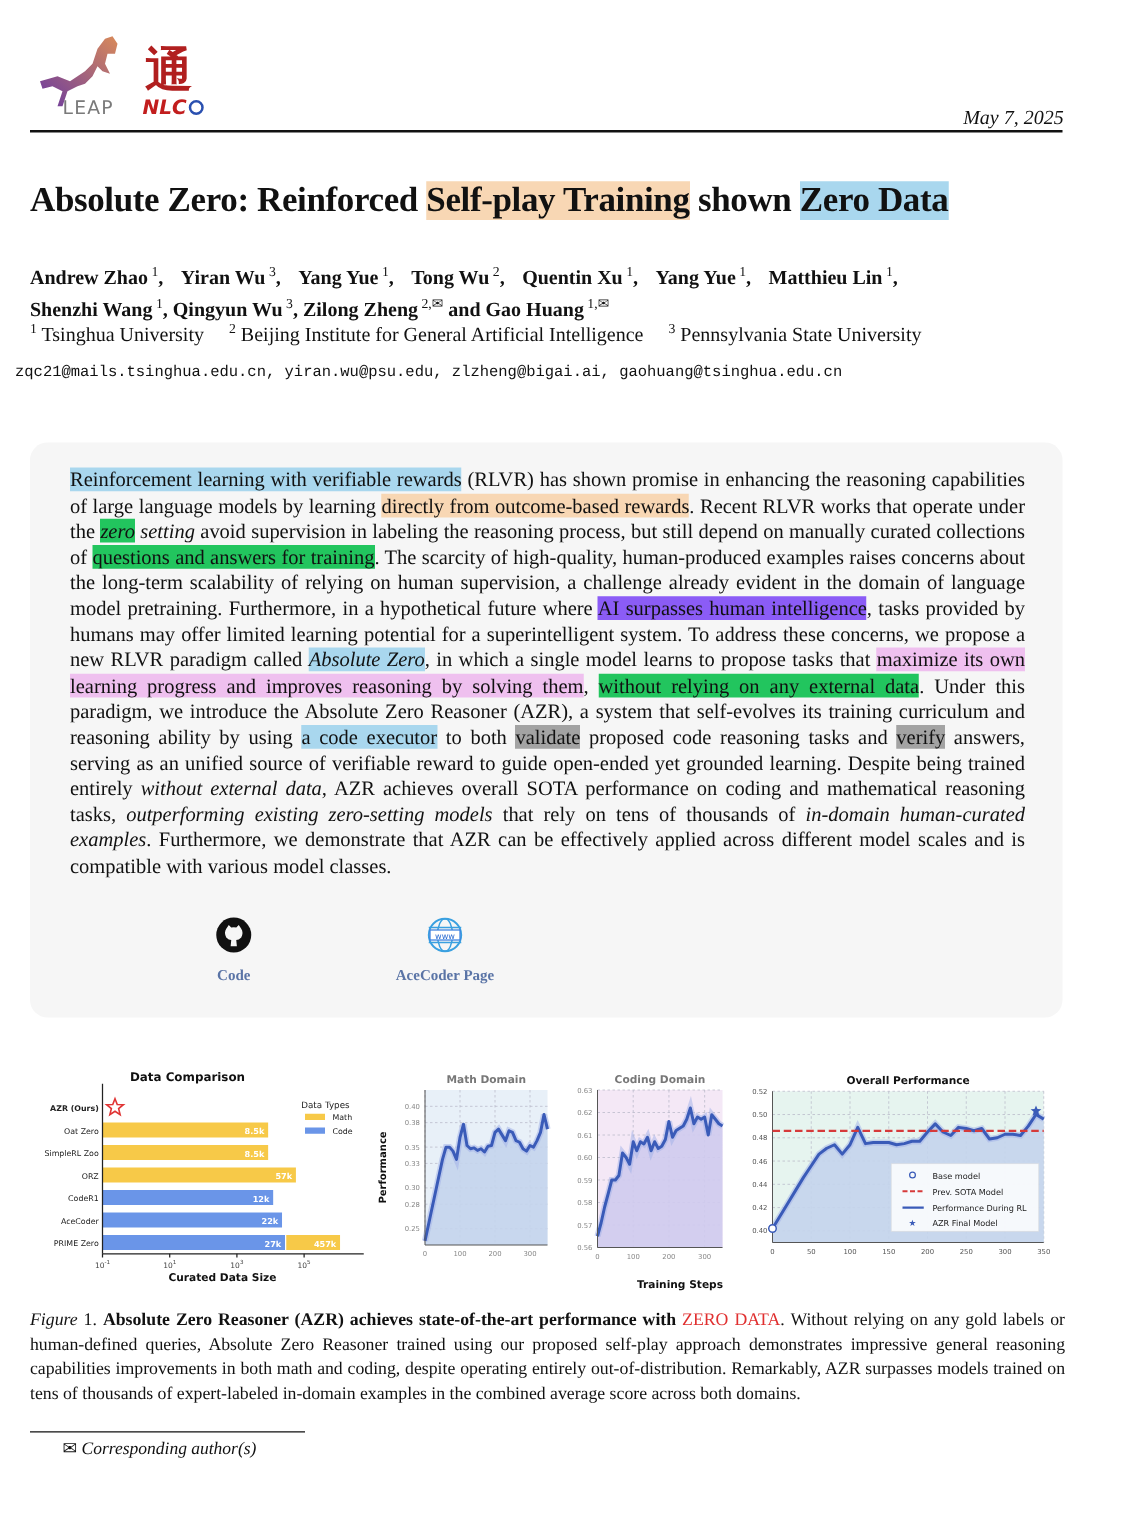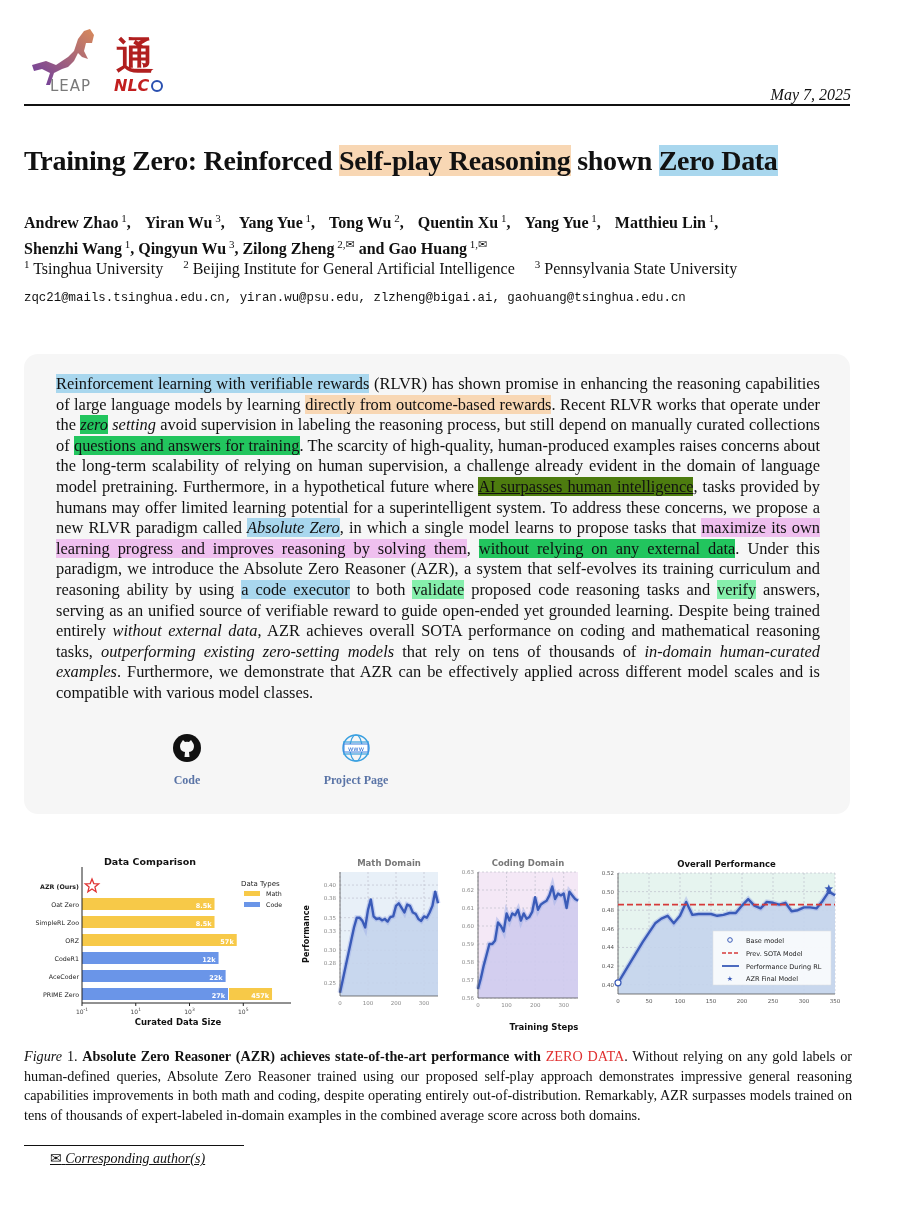--- a/index.html
+++ b/index.html
@@ -6,47 +6,47 @@
   body { width: 905px; height: 1224px; position: relative; overflow: hidden; font-family: "Liberation Serif", serif; color: #111; }
   .abs { position: absolute; }
   
   #logos { left: 24px; top: 25px; width: 210px; height: 70px; }
   #date { right: 54px; top: 86px; font-style: italic; font-size: 16px; margin-left: 18px; }
   #header-rule { left: 24px; top: 104px; width: 826px; height: 2px; background: #111; }
   #title { left: 24px; top: 145px; font-size: 28px; font-weight: bold; letter-spacing: -0.3px; white-space: nowrap; }
   .hl-orange { background: #f8d7b4; }
   .hl-blue { background: #a9d7ee; }
   .hl-red { background: #22c55e; }
-  .hl-purple { background: #4d7c0f; text-decoration: underline; }
+  .hl-purple { background: #8b5cf6; }
   .hl-pink { background: #efc0ef; }
-  .hl-yellow { background: #86efac; }
+  .hl-yellow { background: #a3a3a3; }
   #authors { left: 24px; top: 208px; width: 840px; font-size: 16px; font-weight: bold; line-height: 21px; }
   #authors .a { margin-right: 14px; }
   #authors sup { font-weight: normal; font-size: 11px; }
   #affils { left: 24px; top: 258px; font-size: 16px; white-space: nowrap; }
   #affils .af { margin-right: 20px; }
   #affils sup { font-size: 11px; }
-  #emails { left: 24px; top: 291px; font-family: "Liberation Mono", monospace; font-size: 12.4px; white-space: nowrap; }
+  #emails { left: 12px; top: 291px; font-family: "Liberation Mono", monospace; font-size: 12.4px; white-space: nowrap; }
   
   #abstract-box { left: 24px; top: 354px; width: 826px; height: 460px; background: #f6f6f6; border-radius: 14px; }
   #abstract-text { left: 56px; top: 374px; width: 764px; font-size: 16.4px; line-height: 20.6px; text-align: justify; }
   #abstract-text em { font-style: italic; }
   .links-row { left: 100px; top: 733px; width: 720px; height: 60px; }
   .link-item { position: absolute; top: 0; width: 120px; text-align: center; }
   .link-item .lbl { display: block; margin-top: 10px; font-size: 12px; font-weight: bold; color: #5a74a6; }
   .link-icon { display: block; margin: 0 auto; width: 30px; height: 30px; }
   
   #figure { left: 28px; top: 850px; width: 820px; height: 190px; }
   #figure svg text { font-family: "DejaVu Sans", sans-serif; }
   #caption { left: 24px; top: 1047px; width: 828px; font-size: 14.2px; line-height: 19.5px; text-align: justify; }
   #caption .fig { font-style: italic; }
   #caption .bold { font-weight: bold; }
   #caption .red { color: #e03030; }
   #foot-rule { left: 24px; top: 1145px; width: 220px; height: 1px; background: #111; }
-  #footnote { left: 50px; top: 1150px; font-size: 14px; font-style: italic; text-decoration: underline; }
+  #footnote { left: 50px; top: 1150px; font-size: 14px; font-style: italic; }
 </style>
 </head>
 <body>
 
 <div id="logos" class="abs">
   <svg width="210" height="70" viewBox="0 0 210 70">
     <defs>
       <linearGradient id="hg" x1="0" y1="1" x2="1" y2="0">
         <stop offset="0" stop-color="#6a3aa0"></stop>
           <stop offset="1" stop-color="#d98a5a"></stop>
@@ -56,21 +56,21 @@
     <text x="26" y="66" font-family="DejaVu Sans, sans-serif" font-size="15" fill="#7a7a7a" letter-spacing="1">LEAP</text>
     <text x="92" y="44" font-family="DejaVu Serif, serif" font-size="38" fill="#b11f1f" font-weight="bold">通</text>
     <text x="90" y="66" font-family="DejaVu Sans, sans-serif" font-size="16" fill="#c21e1e" font-weight="bold" font-style="italic">NLC</text>
     <circle cx="133" cy="61" r="5" fill="none" stroke="#2a50b0" stroke-width="2"></circle>
   </svg>
 </div>
 <div id="date" class="abs">May 7, 2025</div>
 <div id="header-rule" class="abs"></div>
 
 <div id="title" class="abs">
-  <span>Training Zero: Reinforced </span><span class="hl-orange">Self-play Reasoning</span><span> shown </span><span class="hl-blue">Zero Data</span>
+  <span>Absolute Zero: Reinforced </span><span class="hl-orange">Self-play Training</span><span> shown </span><span class="hl-blue">Zero Data</span>
 </div>
 
 <div id="authors" class="abs"><span class="a"><span>Andrew Zhao</span><sup> 1</sup>,</span><span class="a"><span>Yiran Wu</span><sup> 3</sup>,</span><span class="a"><span>Yang Yue</span><sup> 1</sup>,</span><span class="a"><span>Tong Wu</span><sup> 2</sup>,</span><span class="a"><span>Quentin Xu</span><sup> 1</sup>,</span><span class="a"><span>Yang Yue</span><sup> 1</sup>,</span><span class="a"><span>Matthieu Lin</span><sup> 1</sup>,</span><br><span class="a" style="margin-right: 4px;"><span>Shenzhi Wang</span><sup> 1</sup>,</span><span class="a" style="margin-right: 4px;"><span>Qingyun Wu</span><sup> 3</sup>,</span><span class="a" style="margin-right: 4px;"><span>Zilong Zheng</span><sup> 2,✉</sup> and</span><span class="a" style="margin-right: 4px;"><span>Gao Huang</span><sup> 1,✉</sup></span></div>
 <div id="affils" class="abs"><span class="af"><sup>1</sup> Tsinghua University</span><span class="af"><sup>2</sup> Beijing Institute for General Artificial Intelligence</span><span class="af"><sup>3</sup> Pennsylvania State University</span></div>
 <div id="emails" class="abs">zqc21@mails.tsinghua.edu.cn, yiran.wu@psu.edu, zlzheng@bigai.ai, gaohuang@tsinghua.edu.cn</div>
 
 <div id="abstract-box" class="abs"></div>
 <div id="abstract-text" class="abs"><span class="hl-blue">Reinforcement learning with verifiable rewards</span><span> (RLVR) has shown promise in enhancing the reasoning capabilities of large language models by learning </span><span class="hl-orange">directly from outcome-based rewards</span><span>. Recent RLVR works that operate under the </span><em class="hl-red">zero</em><em> setting</em><span> avoid supervision in labeling the reasoning process, but still depend on manually curated collections of </span><span class="hl-red">questions and answers for training</span><span>. The scarcity of high-quality, human-produced examples raises concerns about the long-term scalability of relying on human supervision, a challenge already evident in the domain of language model pretraining. Furthermore, in a hypothetical future where </span><span class="hl-purple">AI surpasses human intelligence</span><span>, tasks provided by humans may offer limited learning potential for a superintelligent system. To address these concerns, we propose a new RLVR paradigm called </span><em class="hl-blue">Absolute Zero</em><span>, in which a single model learns to propose tasks that </span><span class="hl-pink">maximize its own learning progress and improves reasoning by solving them</span><span>, </span><span class="hl-red">without relying on any external data</span><span>. Under this paradigm, we introduce the Absolute Zero Reasoner (AZR), a system that self-evolves its training curriculum and reasoning ability by using </span><span class="hl-blue">a code executor</span><span> to both </span><span class="hl-yellow">validate</span><span> proposed code reasoning tasks and </span><span class="hl-yellow">verify</span><span> answers, serving as an unified source of verifiable reward to guide open-ended yet grounded learning. Despite being trained entirely </span><em>without external data</em><span>, AZR achieves overall SOTA performance on coding and mathematical reasoning tasks, </span><em>outperforming existing zero-setting models</em><span> that rely on tens of thousands of </span><em>in-domain human-curated examples</em><span>. Furthermore, we demonstrate that AZR can be effectively applied across different model scales and is compatible with various model classes.</span></div>
 
 <div class="abs links-row">
@@ -83,21 +83,21 @@
   </div>
   <div class="link-item" style="left:196px">
     <svg class="link-icon" viewBox="0 0 30 30">
       <circle cx="15" cy="15" r="13" fill="none" stroke="#3aa0e0" stroke-width="1.5"></circle>
       <ellipse cx="15" cy="15" rx="6" ry="13" fill="none" stroke="#3aa0e0" stroke-width="1.2"></ellipse>
       <line x1="2" y1="9" x2="28" y2="9" stroke="#3aa0e0" stroke-width="1.2"></line>
       <line x1="2" y1="21" x2="28" y2="21" stroke="#3aa0e0" stroke-width="1.2"></line>
       <rect x="3" y="11" width="24" height="8" fill="#fff" stroke="#3a80e0" stroke-width="1"></rect>
       <text x="15" y="18" font-size="6.5" text-anchor="middle" fill="#2a6ad0" font-family="DejaVu Sans, sans-serif">www</text>
     </svg>
-    <span class="lbl">Project Page</span>
+    <span class="lbl">AceCoder Page</span>
   </div>
 </div>
 
 <div id="figure" class="abs">
   <svg id="fig-svg" width="820" height="190" viewBox="0 0 820 190">
     <g id="chart-bar">
         <text x="122" y="15" font-size="9.5" font-weight="bold" text-anchor="middle" fill="#111">Data Comparison</text>
         <text x="51" y="39" font-size="6.3" text-anchor="end" fill="#222" font-weight="bold">AZR (Ours)</text>
         <text x="51" y="57" font-size="6.3" text-anchor="end" fill="#222" font-weight="normal">Oat Zero</text>
         <text x="51" y="75" font-size="6.3" text-anchor="end" fill="#222" font-weight="normal">SimpleRL Zoo</text>

